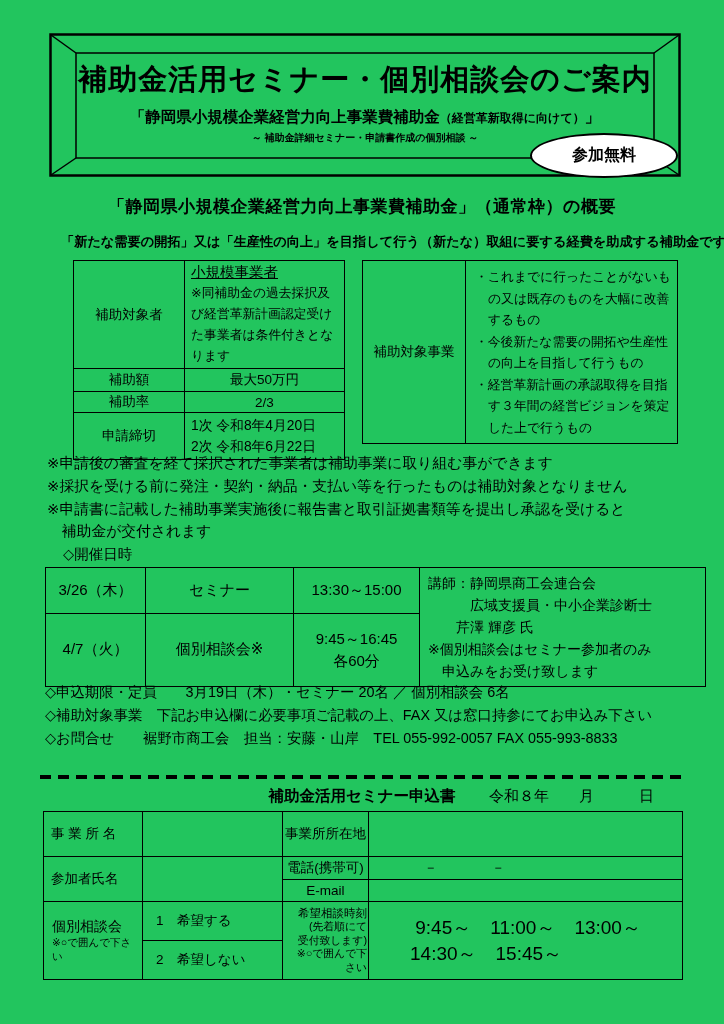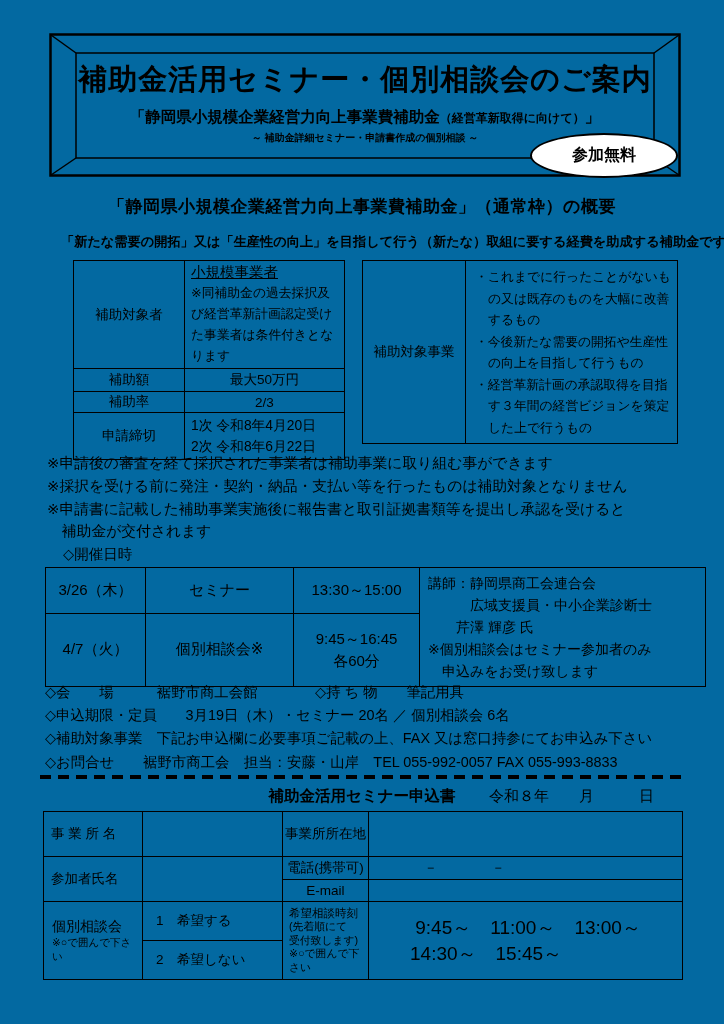--- a/index.html
+++ b/index.html
@@ -1,17 +1,17 @@
 <!DOCTYPE html>
 <html><head>
 <meta charset="utf-8">
 <style>
   html,body{margin:0;padding:0;background:#e8e8e8;}
   .page{
-    position:relative;width:724px;height:1024px;background:#0369a1;color:#000;
+    position:relative;width:724px;height:1024px;background:#22c55e;color:#000;
     font-family:"Liberation Sans","DejaVu Sans",sans-serif;margin:0 auto;overflow:hidden;
   }
   
   .frame{position:absolute;left:49px;top:33px;width:632px;height:144px;}
   .frame svg{position:absolute;left:0;top:0;}
   .frame-inner{position:absolute;left:27px;top:20px;width:578px;height:105px;text-align:center;}
   .main-title{font-size:29px;font-weight:bold;margin-top:7px;letter-spacing:1px;white-space:nowrap;}
   .sub1{font-size:15.5px;font-weight:bold;margin-top:7px;white-space:nowrap;}
   .sub1 .small{font-size:12px;}
   .sub2{font-size:10px;font-weight:bold;margin-top:3px;white-space:nowrap;}
@@ -73,21 +73,21 @@
   .t-form .rb1{height:23px;}
   .t-form .rb2{height:22px;}
   .t-form .rc{height:39px;}
   .t-form .lblL{padding-left:7px;}
   .t-form .lblC{text-align:center;}
   .consult .c-main{font-size:14px;padding-left:7px;}
   .consult .c-note{font-size:10.5px;padding-left:7px;}
   .opt{padding-left:13px;font-size:14px;white-space:pre;}
   .phone{padding-left:55px;font-size:14px;white-space:pre;}
   .tslot{vertical-align:middle;padding-left:6px;}
-  .tslot div{line-height:13.5px;}
+  .tslot div{line-height:13.5px;text-align:right;}
   .ts-t{font-size:11.5px;}
   .ts-n{font-size:10.8px;}
   .times div{font-size:19px;line-height:26px;white-space:pre;padding-left:40px;}
 </style>
 </head>
 <body>
 
 <div class="page">
 
   <div class="frame">
@@ -179,21 +179,20 @@
       <td class="c2">個別相談会※</td>
       <td class="c3 two">
         <div>9:45～16:45</div>
         <div>各60分</div>
       </td>
     </tr>
   </tbody>
     </table>
 
   <div class="details">
-    <div>◇会　　場　　　裾野市商工会館　　　　◇持 ち 物　　筆記用具</div>
     <div>◇申込期限・定員　　3月19日（木）・セミナー 20名 ／ 個別相談会 6名</div>
     <div>◇補助対象事業　下記お申込欄に必要事項ご記載の上、FAX 又は窓口持参にてお申込み下さい</div>
     <div>◇お問合せ　　裾野市商工会　担当：安藤・山岸　TEL 055-992-0057 FAX 055-993-8833</div>
   </div>
 
   <div class="dashes"></div>
 
   <div class="form-title">補助金活用セミナー申込書</div>
   <div class="form-date">令和８年　　月　　　日</div>
 

